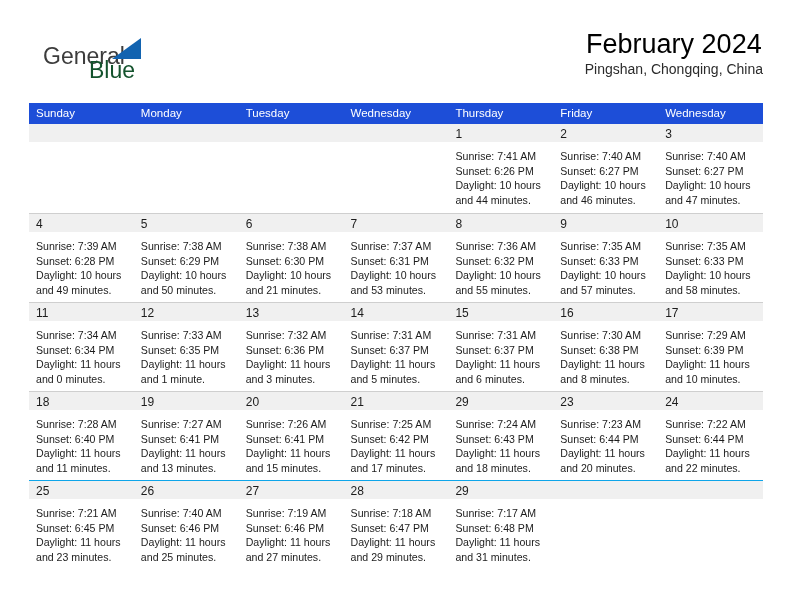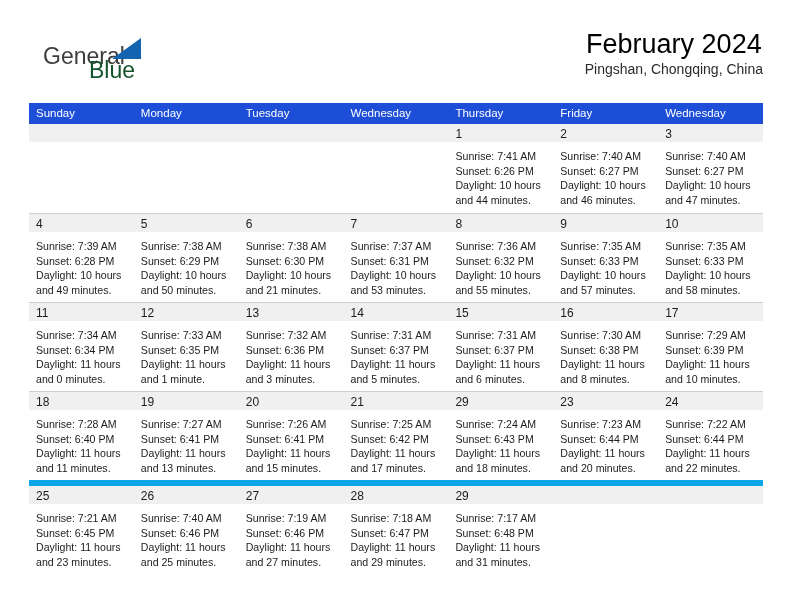--- a/index.html
+++ b/index.html
@@ -111,21 +111,21 @@
   .week {
     display: flex;
     border-top: 1px solid #cfcfcf;
     height: 89px;
     box-sizing: border-box;
   }
   .week.week-first {
     border-top: none;
   }
   .week.week-last-border {
-    border-top: 6px solid #0ea5e9;
+    border-top: 1px solid #0ea5e9;
   }
   .day {
     flex: 1 1 0;
     box-sizing: border-box;
     position: relative;
     overflow: hidden;
   }
   .day-band {
     height: 18px;
     background: #f0f0f0;

